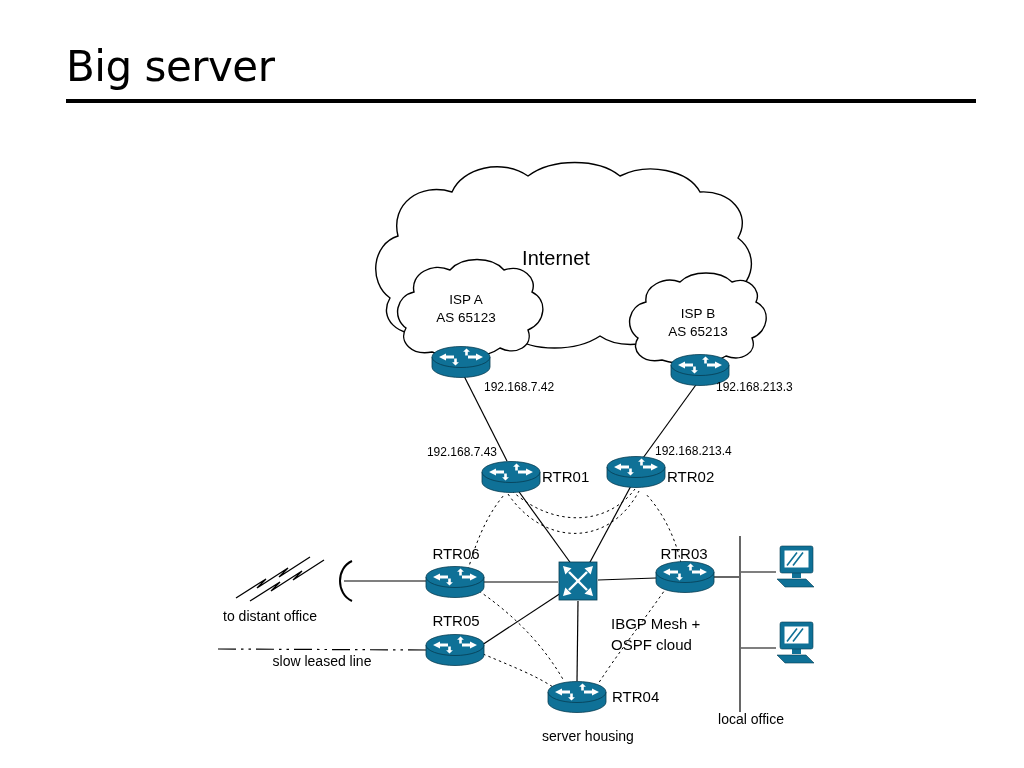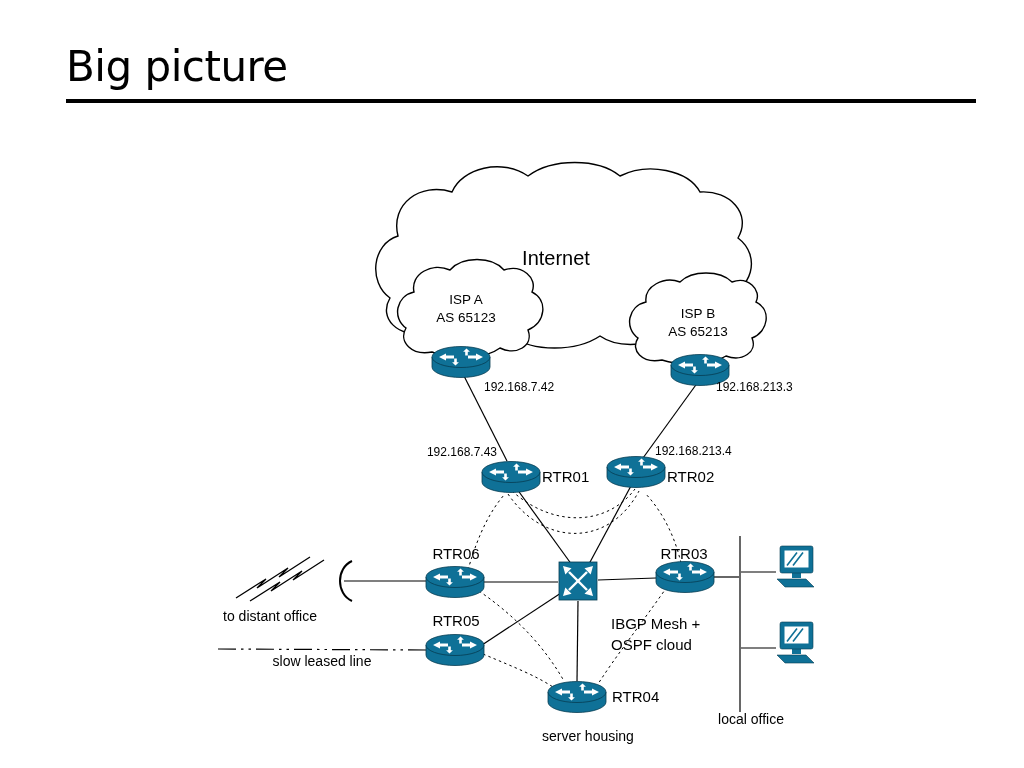--- a/index.html
+++ b/index.html
@@ -13,21 +13,21 @@
   svg.diagram { position:absolute; left:0; top:0; }
   svg text { font-family:"Liberation Sans", sans-serif; fill:#000; }
   .cloud { fill:#fff; stroke:#000; stroke-width:1.4; }
   .link  { stroke:#000; stroke-width:1.2; fill:none; }
   .mesh  { stroke:#000; stroke-width:1; fill:none; stroke-dasharray:2.5 3.2; }
 </style>
 </head>
 <body>
 
 <div class="slide">
-  <h1 class="title">Big picture</h1>
+  <h1 class="title">Big server</h1>
   <div class="rule"></div>
 
   <svg class="diagram" width="1024" height="768" viewBox="0 0 1024 768">
 
     <defs>
       <g id="sym-router">
         <path d="M -29,-4 v 10 a 29,10.5 0 0 0 58,0 v -10" fill="var(--device)" stroke="var(--device-dark)" stroke-width="0.8"></path>
         <ellipse cx="0" cy="-4" rx="29" ry="10.5" fill="var(--device)" stroke="var(--device-dark)" stroke-width="0.8"></ellipse>
         <g fill="#fff">
           <path d="M -22,-4 l 7,-3.6 v 2.1 h 8 v 3 h -8 v 2.1 z"></path>

